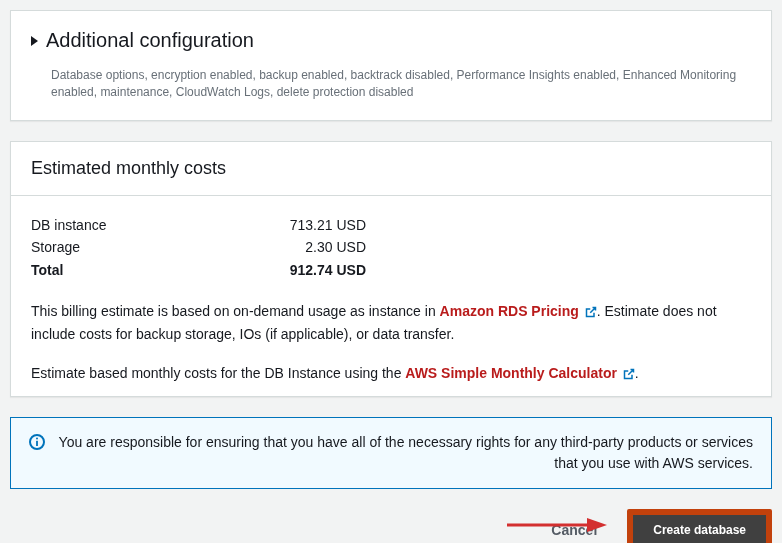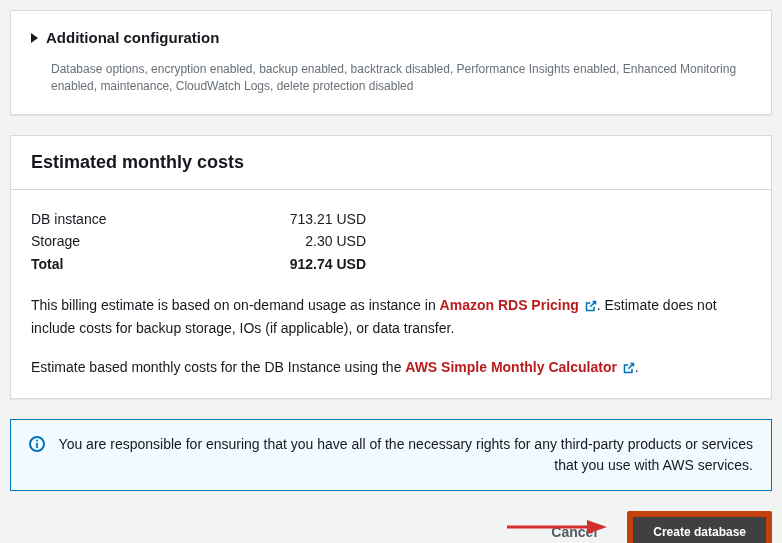--- a/index.html
+++ b/index.html
@@ -34,44 +34,44 @@
     }
     .triangle {
       width: 0;
       height: 0;
       border-top: 5px solid transparent;
       border-bottom: 5px solid transparent;
       border-left: 7px solid #16191f;
       margin-right: 8px;
     }
     .config-title {
-      font-size: 15px;
-      font-weight: 700;
+      font-size: 20px;
+      font-weight: 400;
     }
     .config-desc {
       color: #687078;
       font-size: 12px;
       line-height: 1.45;
       margin-left: 20px;
       margin-top: 15px;
       max-width: 720px;
     }
     .costs-panel {
       padding: 0;
     }
     .costs-header {
       padding: 16px 20px;
       border-bottom: 1px solid #d5dbdb;
     }
     .costs-title {
       font-size: 18px;
-      font-weight: 700;
+      font-weight: 400;
     }
     .costs-body {
-      padding: 18px 20px 18px 20px;
+      padding: 18px 20px 10px 20px;
     }
     .cost-table {
       margin-bottom: 20px;
     }
     .cost-row {
       display: flex;
       line-height: 1.6;
     }
     .cost-label {
       width: 245px;

